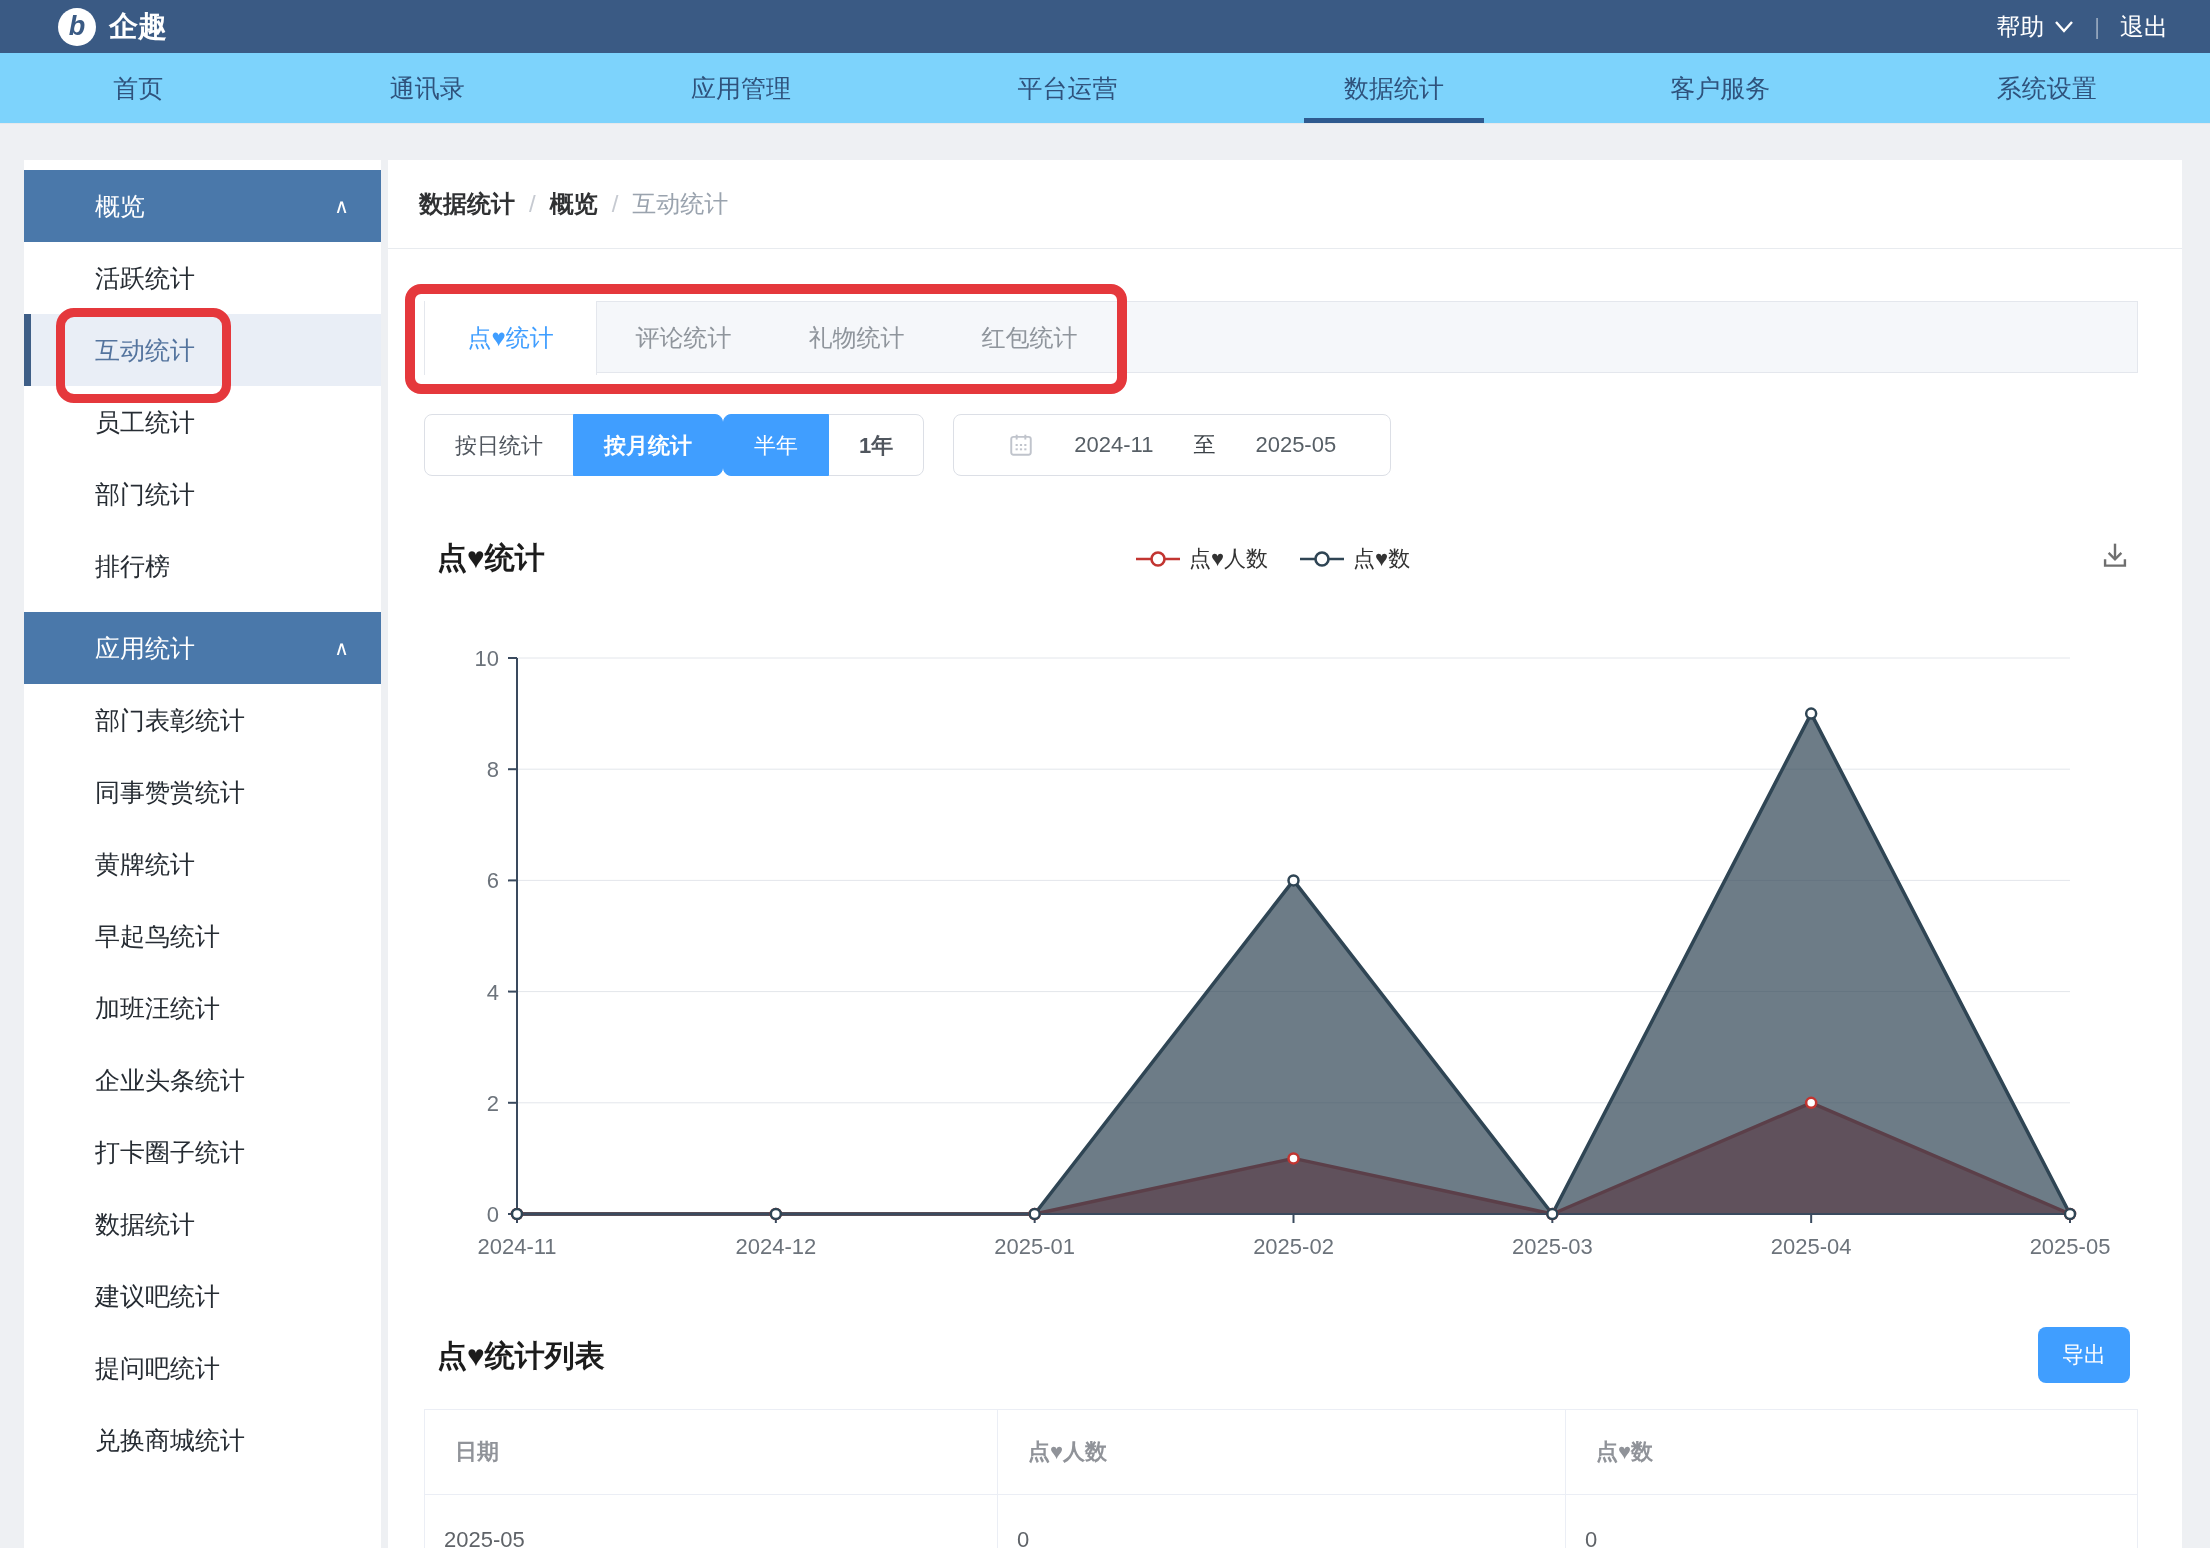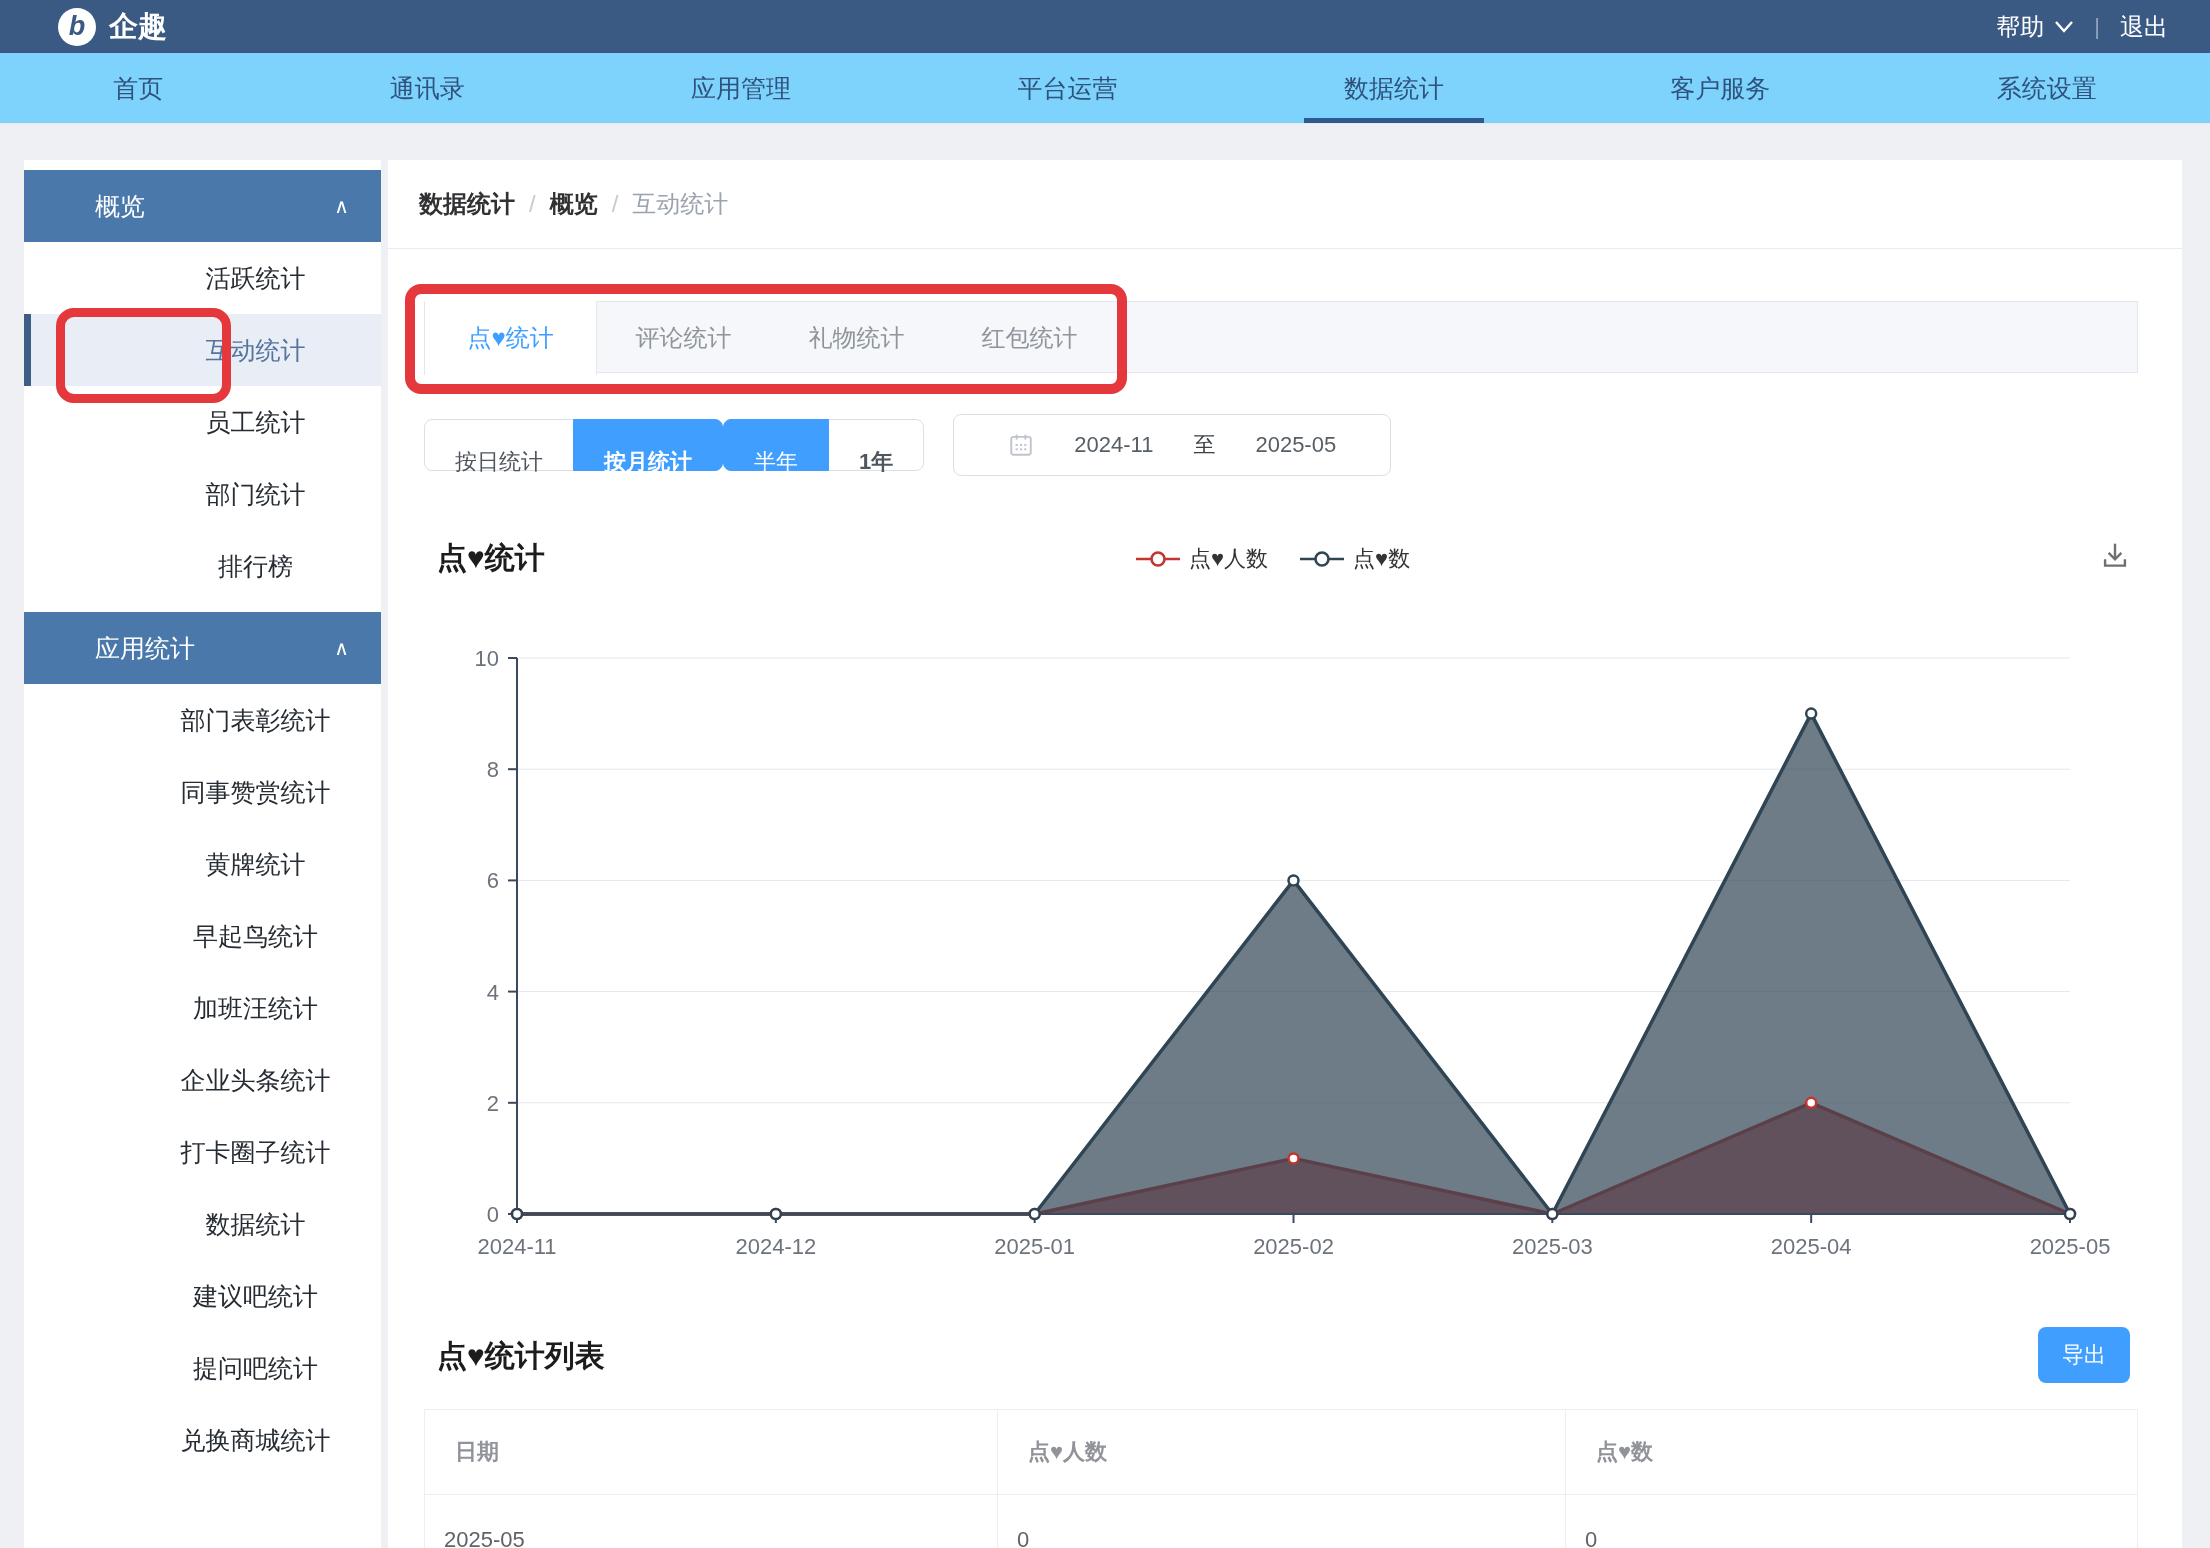--- a/index.html
+++ b/index.html
@@ -46,22 +46,22 @@
     background:#fff; padding-top:10px; z-index:1;
   }
   .side-header {
     height:72px; background:#4a78aa; color:#fff; font-size:25px;
     display:flex; align-items:center; justify-content:space-between;
     padding:0 32px 0 71px; cursor:pointer;
   }
   .side-header + .side-header, .side-item + .side-header { margin-top:10px; }
   .side-chev { font-size:20px; color:#fff; }
   .side-item {
-    height:72px; line-height:72px; padding-left:106px; font-size:25px;
-    color:#262c33; cursor:pointer; white-space:nowrap;text-align:center;
+    height:72px; line-height:72px; padding-left:71px; font-size:25px;
+    color:#262c33; cursor:pointer; white-space:nowrap;
   }
   .side-item.active {
     background:#e9eef6; color:#54749e;
     box-shadow: inset 7px 0 0 #3e5e86;
   }
   
   .main {
     position:absolute; left:388px; top:160px; width:1794px; height:1388px;
     background:#fff; z-index:1;
   }
@@ -85,21 +85,21 @@
   .tab.active {
     background:#fff; color:#409eff; border-right:1px solid #e4e7ed;
     height:74px; margin:-1px 0 -2px -1px; border-left:1px solid #e4e7ed;
     position:relative; z-index:2; line-height:74px;
   }
   
   .filters { margin-top:41px; display:flex; align-items:center; }
   .btn-group { display:flex; }
   .btn-group + .btn-group { }
   .fbtn {
-    height:52px; padding:12px 30px; font-size:22px; line-height:60px;
+    height:62px; padding:1px 30px; font-size:22px; line-height:60px;
     color:#50565e; background:#fff; border:1px solid #dcdfe6; cursor:pointer;
     font-family:inherit;
   }
   .fbtn + .fbtn { margin-left:-1px; }
   .btn-group .fbtn:first-child { border-radius:8px 0 0 8px; }
   .btn-group .fbtn:last-child { border-radius:0 8px 8px 0;font-weight:bold; }
   .fbtn.active { background:#409eff; border-color:#409eff; color:#fff; position:relative; z-index:1; }
   .datebox {
     margin-left:29px; width:438px; height:62px;
     border:1px solid #dcdfe6; border-radius:8px; background:#fff;

